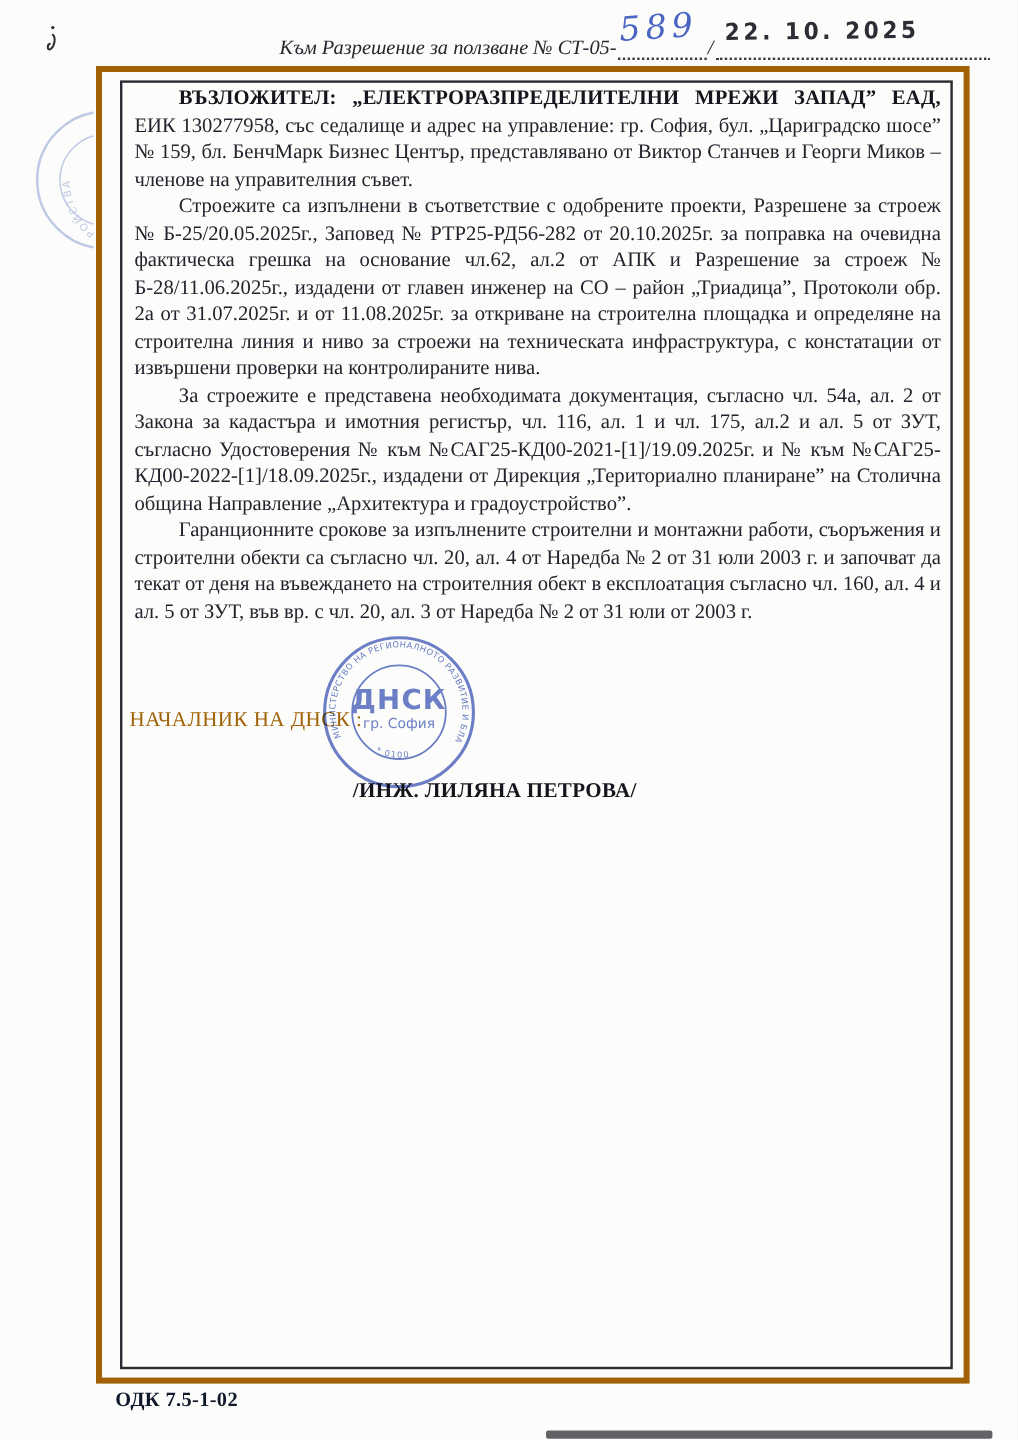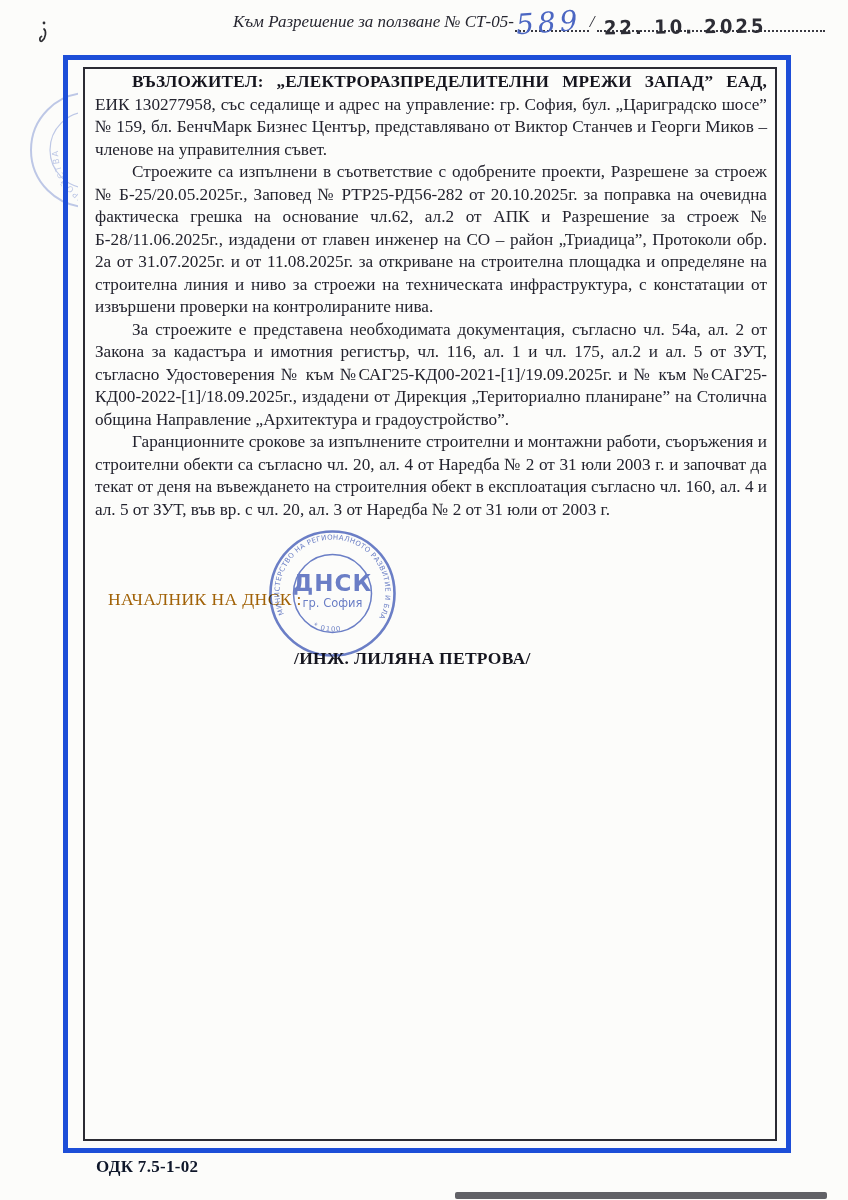--- a/index.html
+++ b/index.html
@@ -7,21 +7,21 @@
   .scan-page{
     position:relative;
     width:848px;height:1200px;
     background:#fcfcfa;
     overflow:hidden;
     font-family:"Liberation Serif", serif;
     color:#22222d;
   }
   
   .header-row{
-    position:absolute;left:233px;top:12px;
+    position:absolute;left:233px;top:30px;
     display:flex;align-items:flex-end;
     font-style:italic;font-size:17px;color:#262630;
     white-space:nowrap;
   }
   .dots{display:inline-block;border-bottom:2px dotted #3a3a42;height:16px;}
   .dots1{width:74px;margin:0 1px;}
   .dots2{width:228px;margin-left:2px;}
   .hand-number{
     position:absolute;left:516px;top:6px;
     font-family:"DejaVu Serif", serif;font-style:italic;
@@ -36,22 +36,22 @@
   }
   
   .pen-mark{position:absolute;left:36px;top:20px;}
   
   .left-stamp-clip{
     position:absolute;left:18px;top:80px;width:60px;height:134px;
     overflow:hidden;opacity:.38;pointer-events:none;
   }
   
   .doc-frame{
-    position:absolute;left:63px;top:55px;width:718px;height:1088px;
-    border:5px solid #1d4ed8;background:transparent;
+    position:absolute;left:80px;top:55px;width:718px;height:1088px;
+    border:5px solid #a16207;background:transparent;
   }
   .doc-frame-inner{
     position:absolute;left:15px;top:7px;right:9px;bottom:7px;
     border:2px solid #2b2b33;
   }
   .doc-content{
     position:absolute;left:10px;top:2px;right:8px;
   }
   .doc-content p{
     margin:0;text-indent:37px;text-align:justify;

